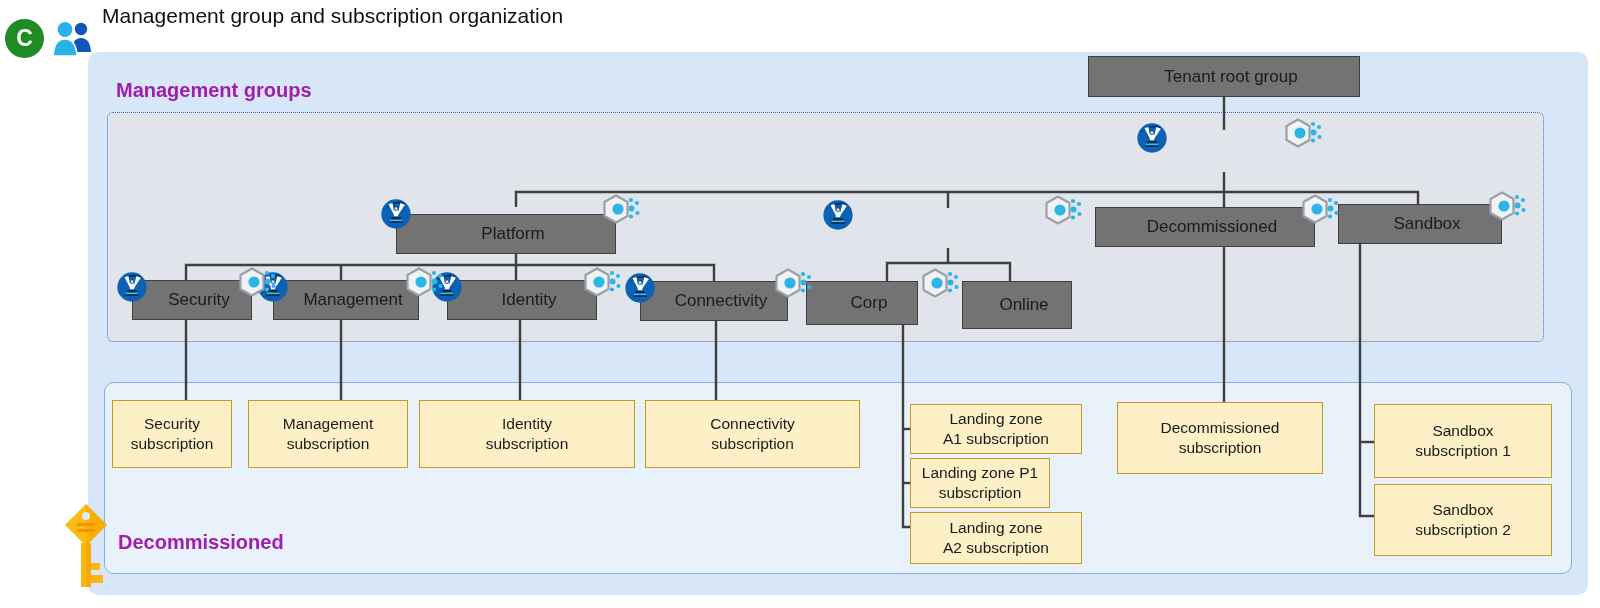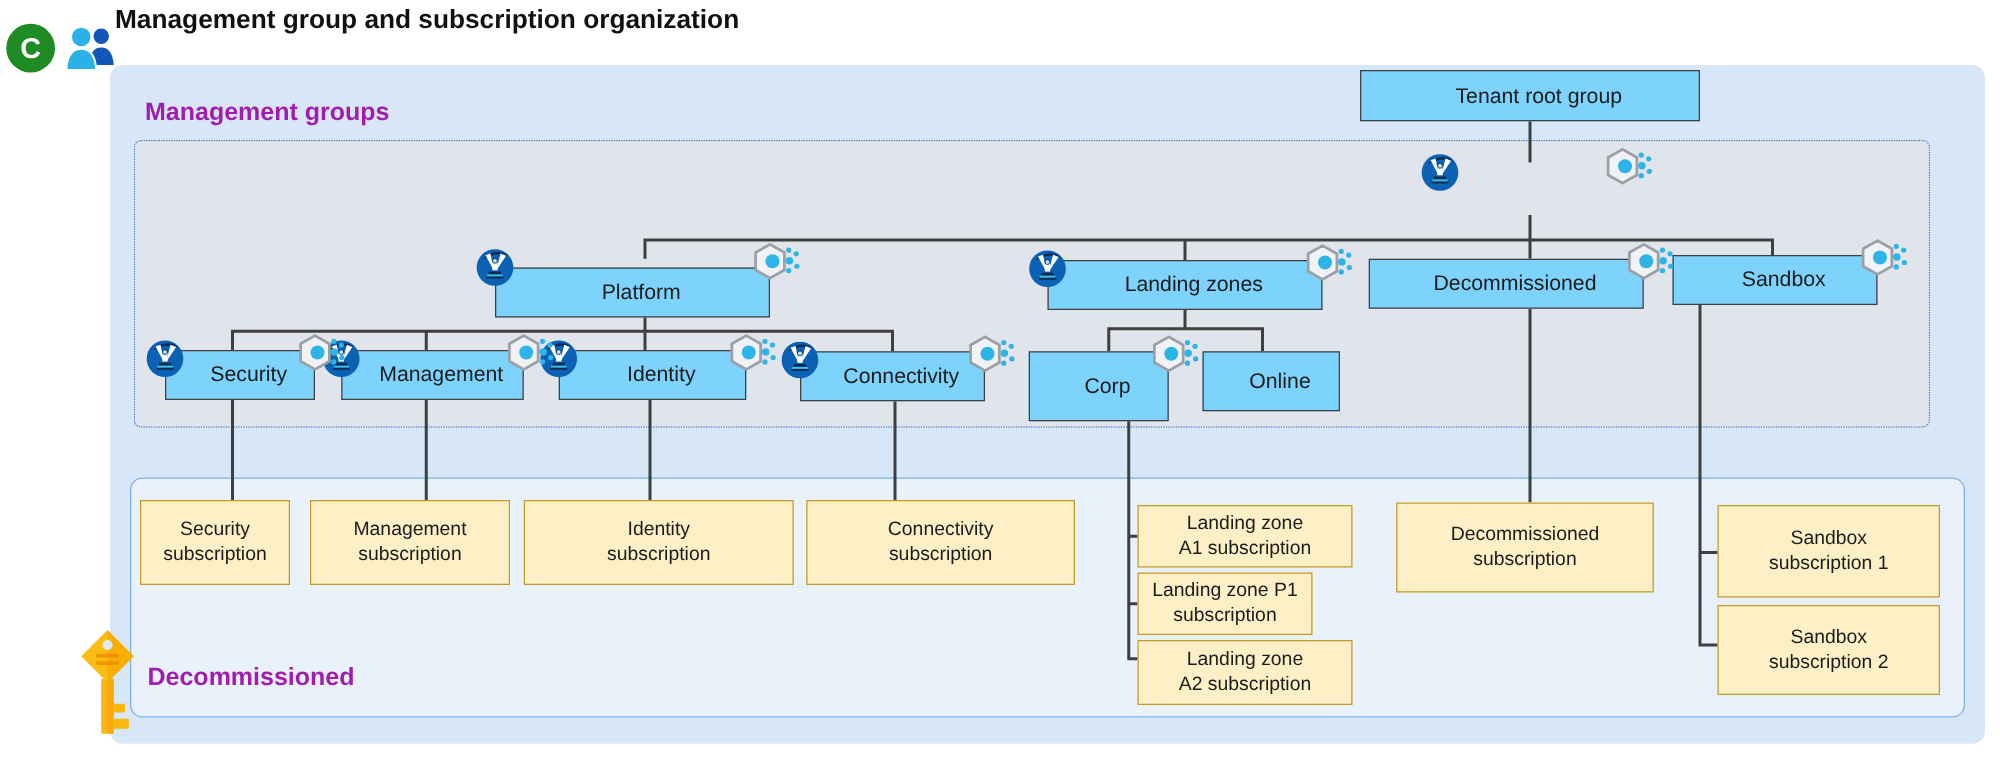--- a/index.html
+++ b/index.html
@@ -7,28 +7,28 @@
     position:relative;width:1600px;height:608px;overflow:hidden;
     font-family:"Liberation Sans","DejaVu Sans",sans-serif;color:#1b1b1b;
     background:#ffffff;
   }
   .abs{position:absolute;}
   
   .outer-zone{left:88px;top:52px;width:1500px;height:543px;background:#d7e7f7;border-radius:10px;z-index:1;}
   .mg-zone{left:107px;top:112px;width:1437px;height:230px;background:#e2e4eb;border:1.5px dotted #2f6cc1;border-radius:6px;z-index:2;box-sizing:border-box;}
   .subs-zone{left:104px;top:382px;width:1468px;height:192px;background:#e9f1fb;border:1.6px solid #7fb0e2;border-radius:10px;z-index:2;box-sizing:border-box;}
   
-  .page-title{left:92px;top:4px;font-size:21px;font-weight:700;color:#111;z-index:8;}
+  .page-title{left:102px;top:4px;font-size:21px;font-weight:400;color:#111;z-index:8;}
   .zone-heading{font-size:20px;font-weight:700;color:#a21caf;z-index:8;}
   .badge{left:5px;top:19px;width:39px;height:39px;border-radius:50%;background:#1f8b24;color:#fff;
          display:flex;align-items:center;justify-content:center;font-size:23px;font-weight:700;z-index:8;}
   
   .wires{left:0;top:0;width:1600px;height:608px;z-index:3;}
   
-  .node{background:#7dd3fc;border:1.6px solid #3f3f3f;display:flex;align-items:center;justify-content:center;
+  .node{background:#737373;border:1.6px solid #3f3f3f;display:flex;align-items:center;justify-content:center;
         font-size:17px;z-index:4;box-sizing:border-box;text-align:center;padding-left:14px;}
   .sub{background:#fdf0c7;border:1.6px solid #c19a28;display:flex;align-items:center;justify-content:center;
        font-size:15.5px;line-height:1.32;z-index:4;box-sizing:border-box;text-align:center;white-space:pre-line;}
   .ic{z-index:5;}
   .keyic{z-index:7;}
 </style>
 </head>
 <body>
 
 <div class="stage">
@@ -107,28 +107,27 @@
     <path d="M716 321 V400"></path>
     <path d="M903 321 V527 H912"></path>
     <path d="M903 429 H912"></path>
     <path d="M903 483 H912"></path>
     <path d="M1360 244 V516 H1376"></path>
     <path d="M1360 442 H1376"></path>
   </svg>
 
   <div class="abs node" style="left:1088px;top:56px;width:272px;height:41px">Tenant root group</div>
   <div class="abs node" style="left:396px;top:214px;width:220px;height:40px">Platform</div>
-  <div class="abs node" style="left:838px;top:208px;width:220px;height:40px">Landing zones</div>
   <div class="abs node" style="left:1095px;top:207px;width:220px;height:40px">Decommissioned</div>
   <div class="abs node" style="left:1338px;top:204px;width:164px;height:40px">Sandbox</div>
   <div class="abs node" style="left:132px;top:280px;width:120px;height:40px">Security</div>
   <div class="abs node" style="left:273px;top:280px;width:146px;height:40px">Management</div>
   <div class="abs node" style="left:447px;top:280px;width:150px;height:40px">Identity</div>
   <div class="abs node" style="left:640px;top:281px;width:148px;height:40px">Connectivity</div>
-  <div class="abs node" style="left:823px;top:281px;width:112px;height:56px">Corp</div>
+  <div class="abs node" style="left:806px;top:281px;width:112px;height:44px">Corp</div>
   <div class="abs node" style="left:962px;top:281px;width:110px;height:48px">Online</div>
 
   <div class="abs sub" style="left:112px;top:400px;width:120px;height:68px">Security
 subscription</div>
   <div class="abs sub" style="left:248px;top:400px;width:160px;height:68px">Management
 subscription</div>
   <div class="abs sub" style="left:419px;top:400px;width:216px;height:68px">Identity
 subscription</div>
   <div class="abs sub" style="left:645px;top:400px;width:215px;height:68px">Connectivity
 subscription</div>

